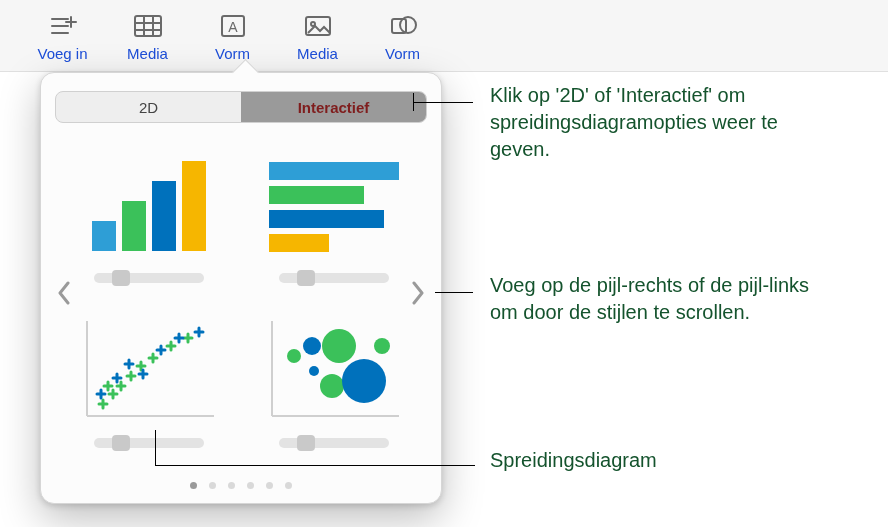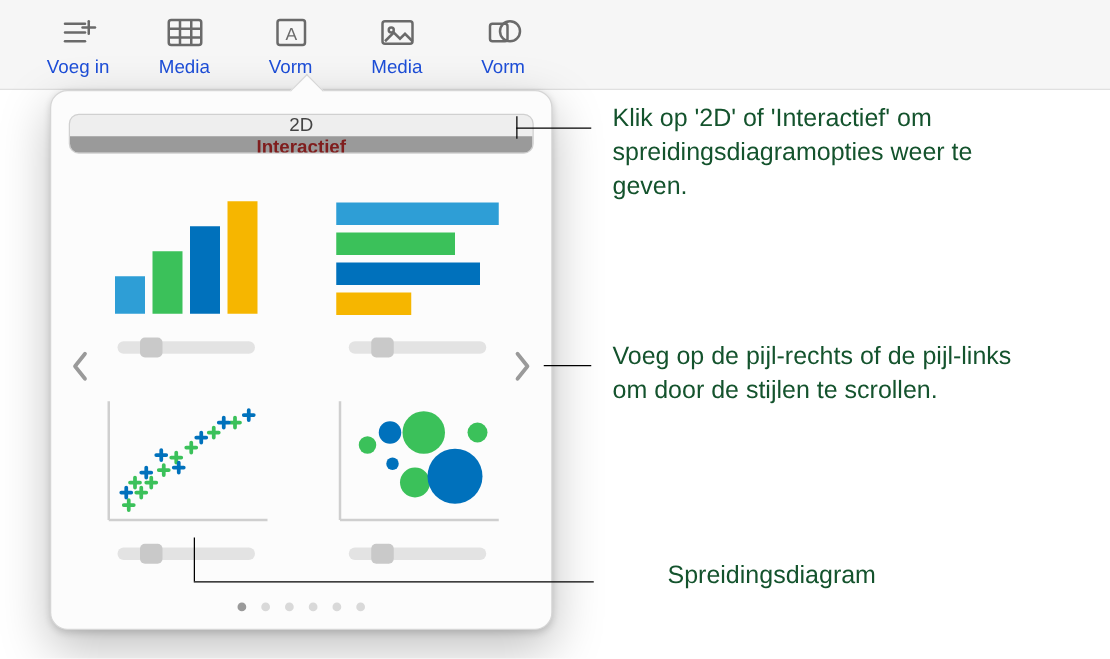--- a/index.html
+++ b/index.html
@@ -84,21 +84,20 @@
   
   .segmented {
     position: relative;
     margin: 18px 14px 0 14px;
     height: 30px;
     display: flex;
     background: #eeeeee;
     border: 1px solid #d0d0d0;
     border-radius: 8px;
     overflow: hidden;
-    flex-direction: column;
   }
   .seg {
     flex: 1;
     display: flex;
     align-items: center;
     justify-content: center;
     font-size: 15px;
     color: #444;
     cursor: pointer;
     position: relative;
@@ -402,15 +401,15 @@
 
   <div class="callout-line" style="left:413px; top:102px; width:60px; height:1px;"></div>
   <div class="callout-line" style="left:413px; top:93px; width:1px; height:18px;"></div>
   <div class="callout-text" style="left:490px; top:82px;">Klik op '2D' of 'Interactief' om spreidingsdiagramopties weer te geven.</div>
 
   <div class="callout-line" style="left:435px; top:292px; width:38px; height:1px;"></div>
   <div class="callout-text" style="left:490px; top:272px;">Voeg op de pijl-rechts of de pijl-links om door de stijlen te scrollen.</div>
 
   <div class="callout-line" style="left:155px; top:430px; width:1px; height:35px;"></div>
   <div class="callout-line" style="left:155px; top:465px; width:320px; height:1px;"></div>
-  <div class="callout-text" style="left:490px; top:447px; max-width:200px;margin-left:44px;">Spreidingsdiagram</div>
+  <div class="callout-text" style="left:490px; top:447px; max-width:200px;">Spreidingsdiagram</div>
 
 </div>
 
 </body></html>

